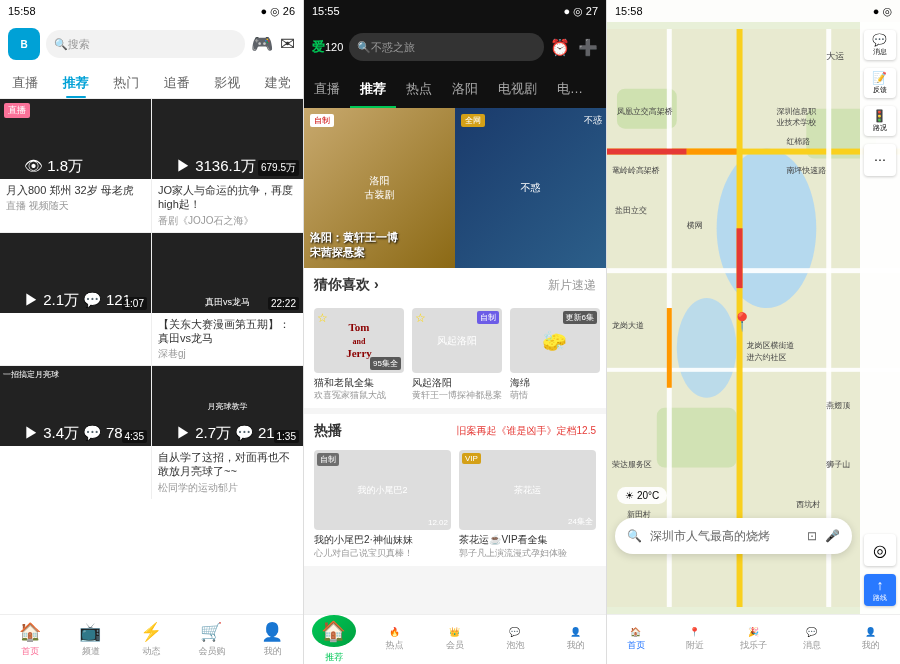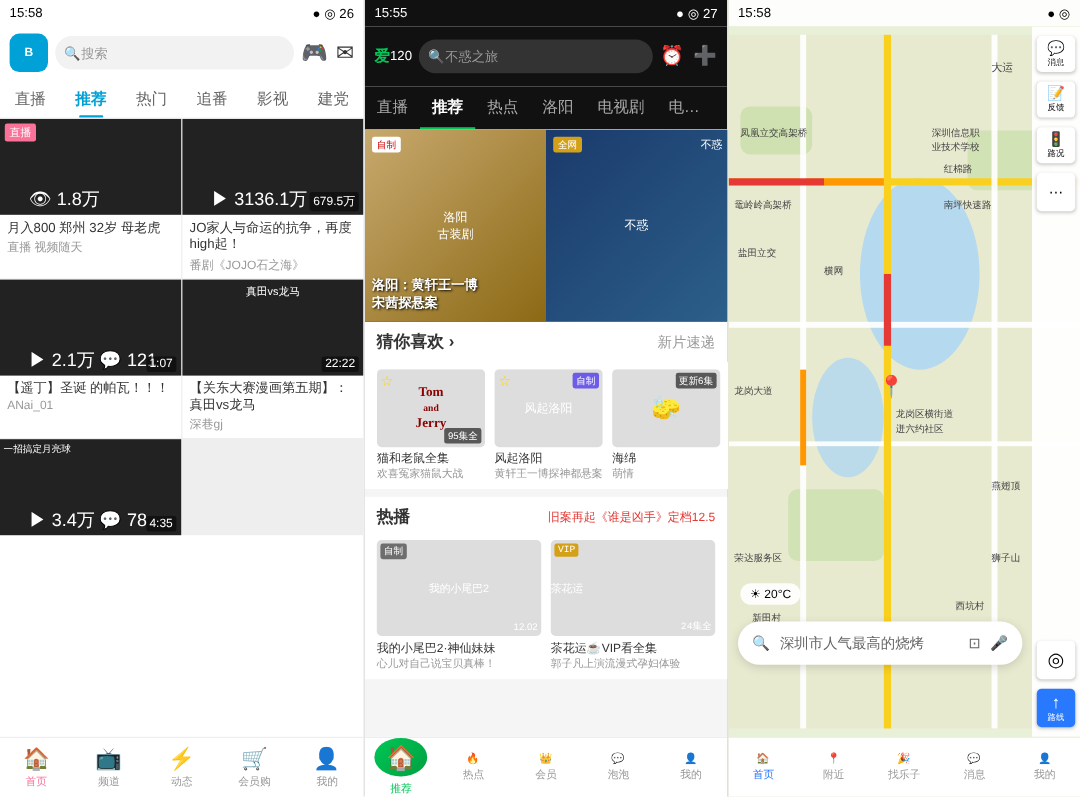--- a/index.html
+++ b/index.html
@@ -153,44 +153,54 @@
       </div>
 
       <div class="video-card">
         <div class="video-thumb thumb-anime" style="position:relative;">
           <div class="thumb-stats">
               <span>▶ 2.1万</span> 
               <span>💬 121</span>
             </div>
           <div class="thumb-overlay">1:07</div>
         </div>
-        <div class="video-info">
-          <div class="video-title">【遥丁】圣诞 的帕瓦！！！</div>
-          <div class="video-meta">ANai_01</div>
-        </div>
-      </div>
-      <div class="video-card">
-        <div class="video-thumb thumb-sport" style="position:relative; display:flex; align-items:flex-start; justify-content:center;">
+      </div>
+      <div class="video-card">
+        <div class="video-thumb thumb-sport" style="position:relative; display:flex; align-items:flex-end; justify-content:center;">
           <span style="color:white; font-size:9px; text-align:center; padding:4px;">真田vs龙马</span>
           <div class="thumb-overlay">22:22</div>
         </div>
         <div class="video-info">
           <div class="video-title">【关东大赛漫画第五期】：真田vs龙马</div>
           <div class="video-meta">深巷gj</div>
         </div>
       </div>
 
       <div class="video-card">
         <div class="video-thumb thumb-action" style="position:relative;">
           <div style="position:absolute;top:3px;left:3px;font-size:8px;color:white;">一招搞定月亮球</div>
           <div class="thumb-stats">
               <span>▶ 3.4万</span> 
               <span>💬 78</span>
             </div>
           <div class="thumb-overlay">4:35</div>
+        </div>
+      </div>
+      <div class="video-card">
+        <div class="video-thumb thumb-sport" style="position:relative; display:flex; align-items:center; justify-content:center;">
+          <span style="color:white; font-size:8px; text-align:center; padding:4px;">月亮球教学</span>
+          <div class="thumb-stats">
+              <span>▶ 2.7万</span> 
+              <span>💬 21</span>
+            </div>
+          <div class="thumb-overlay">1:35</div>
+        </div>
+        <div class="video-info">
+          <div class="video-title">自从学了这招，对面再也不敢放月亮球了~~</div>
+          <div class="video-meta">松同学的运动郁片</div>
         </div>
       </div>
     </div>
   </div>
 
   <div class="bottom-nav">
     <div class="bottom-nav-item active">
       <span class="bottom-icon">🏠</span>
       <span>首页</span>
     </div>
@@ -302,21 +312,21 @@
         <div class="hot-card">
           <div class="hot-thumb thumb-hot1" style="position:relative; display:flex; align-items:center; justify-content:center; flex-direction:column;">
             <div style="background:rgba(0,0,0,0.5); color:white; font-size:8px; padding:1px 3px; border-radius:2px; position:absolute; top:3px; left:3px;">自制</div>
             <div style="color:white; font-size:9px; text-align:center;">我的小尾巴2</div>
             <div style="color:white; font-size:8px; position:absolute; bottom:3px; right:3px;">12.02</div>
           </div>
           <div class="hot-title">我的小尾巴2·神仙妹妹</div>
           <div class="hot-sub">心儿对自己说宝贝真棒！</div>
         </div>
         <div class="hot-card">
-          <div class="hot-thumb thumb-hot2" style="position:relative; display:flex; align-items:flex-start; justify-content:center; flex-direction:column;font-family:Liberation Mono, monospace;">
+          <div class="hot-thumb thumb-hot2" style="position:relative; display:flex; align-items:center; justify-content:center; flex-direction:column;">
             <div style="background:#d4a017; color:white; font-size:8px; padding:1px 3px; border-radius:2px; position:absolute; top:3px; left:3px;">VIP</div>
             <div style="color:white; font-size:9px; text-align:center;">茶花运</div>
             <div style="color:white; font-size:8px; position:absolute; bottom:3px; right:3px;">24集全</div>
           </div>
           <div class="hot-title">茶花运☕VIP看全集</div>
           <div class="hot-sub">郭子凡上演流漫式孕妇体验</div>
         </div>
       </div>
     </div>
   </div>

